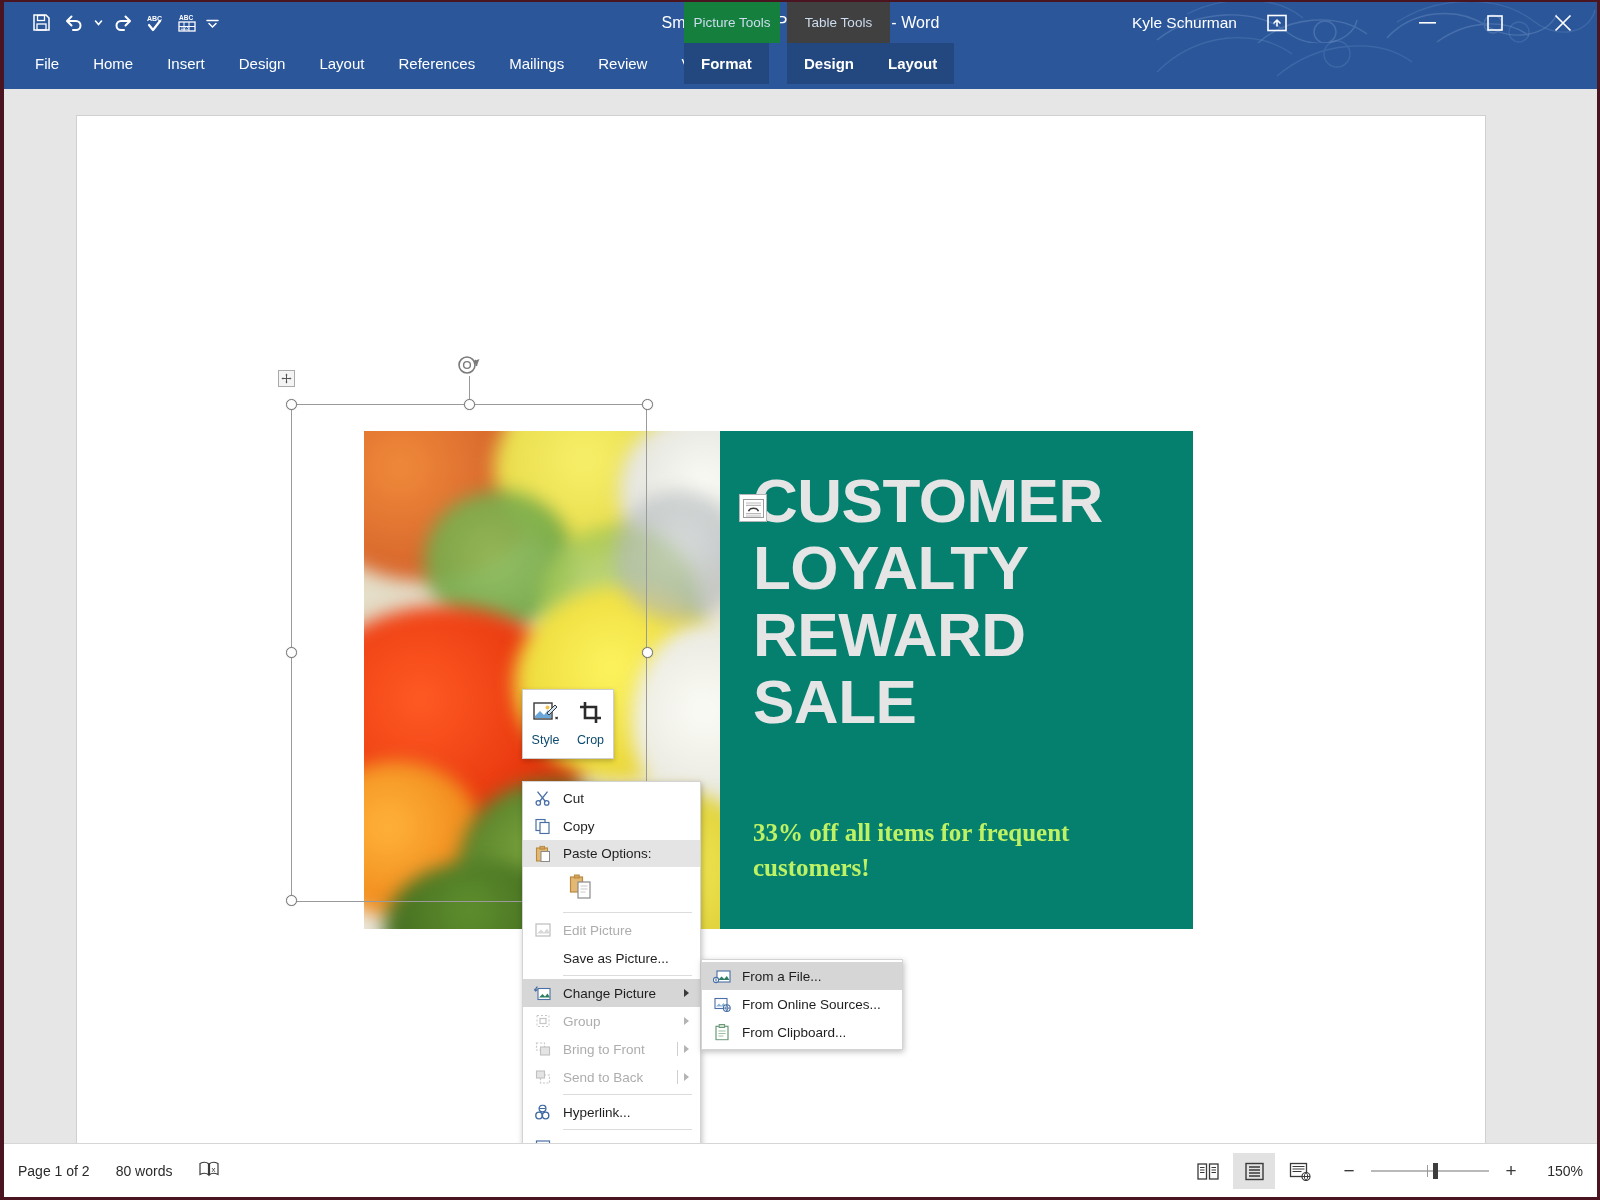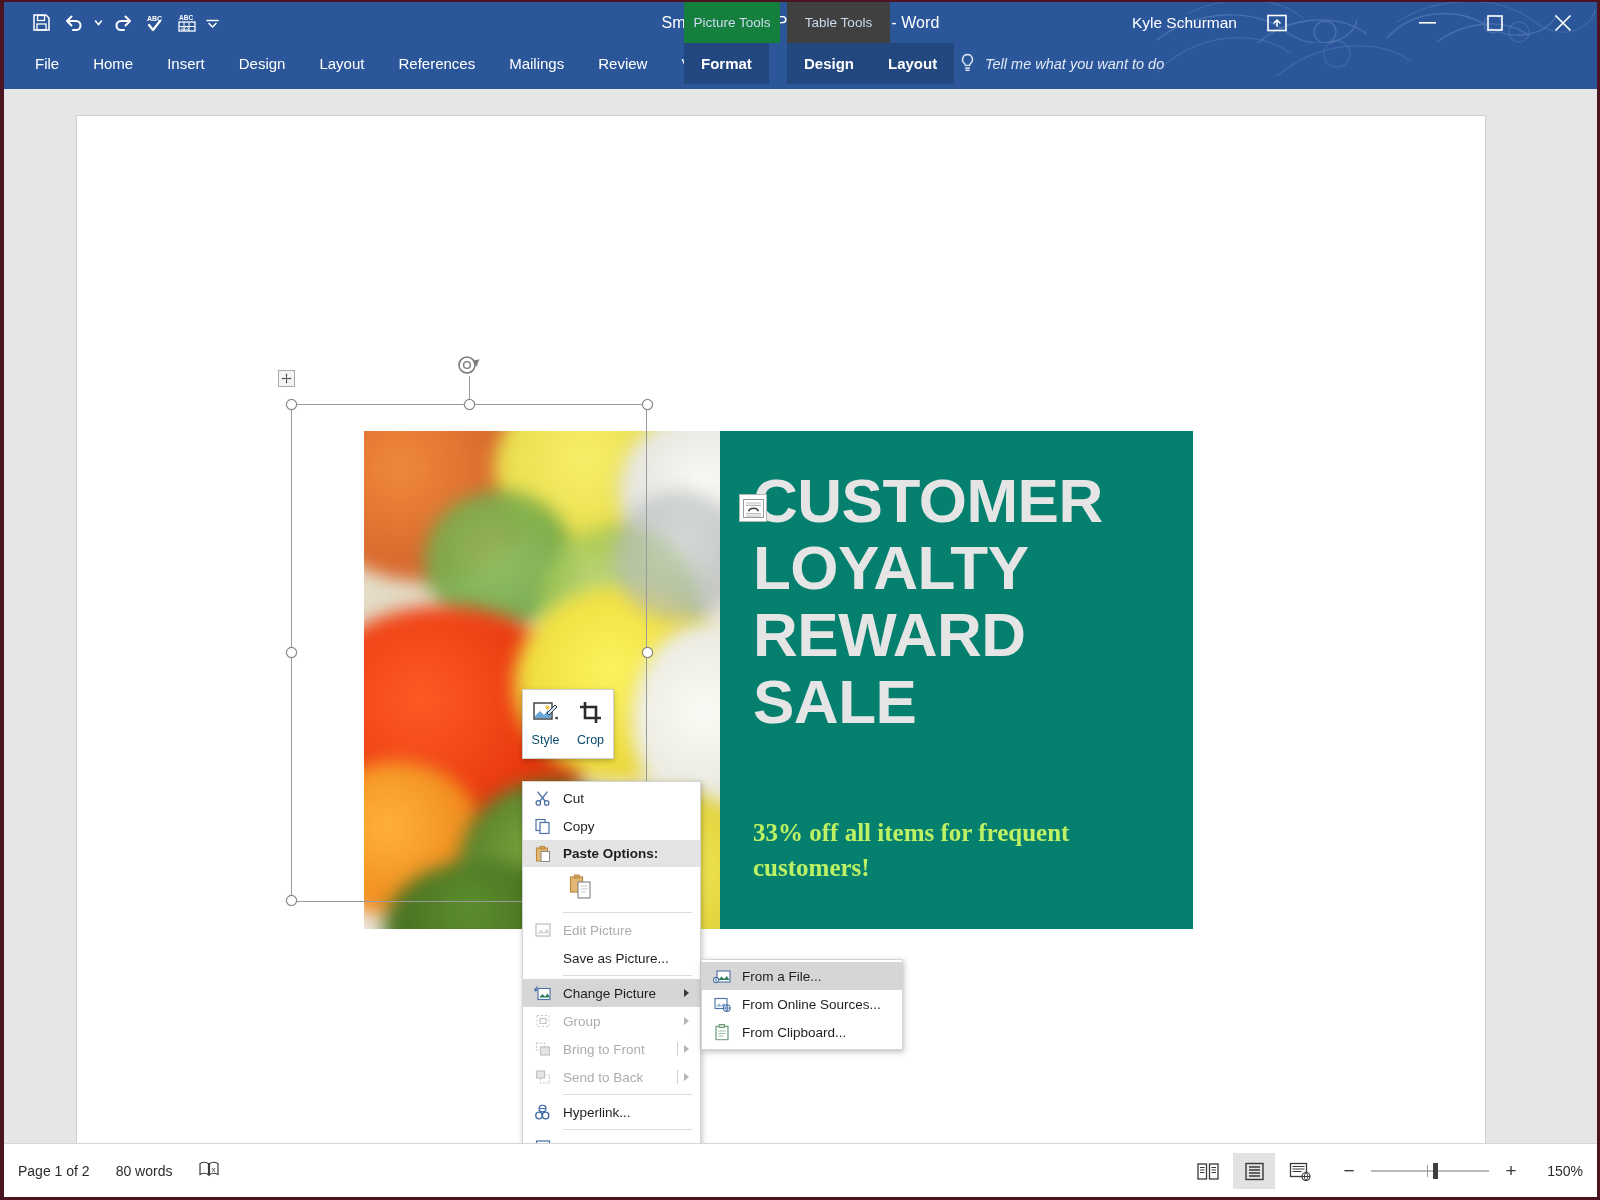--- a/index.html
+++ b/index.html
@@ -179,21 +179,21 @@
   }
   .mi {
     position: relative; height: 28px; display: flex; align-items: center;
     padding-left: 40px; padding-right: 18px; white-space: nowrap;
   }
   .mi .ico {
     position: absolute; left: 10px; top: 50%; transform: translateY(-50%);
     width: 19px; height: 19px; display: flex; align-items: center; justify-content: center;
   }
   .mi.disabled { color: #adadad; }
-  .mi.header { background: #e4e4e4; font-weight: 700; height: 27px; }
+  .mi.header { background: #e4e4e4; font-weight: 400; height: 27px; }
   .mi.hl { background: #d6d6d6; }
   .mi .arrow {
     position: absolute; right: 11px; top: 50%; transform: translateY(-50%);
     width: 0; height: 0; border-left: 5px solid #3a3a3a;
     border-top: 4px solid transparent; border-bottom: 4px solid transparent;
   }
   .mi.disabled .arrow { border-left-color: #b4b4b4; }
   .mi .arrowbar {
     position: absolute; right: 22px; top: 7px; width: 1px; height: 14px; background: #cfcfcf;
   }
@@ -358,29 +358,20 @@
     </div>
 
     <div class="ctxgroup ctx-picture">
       <div class="tab">Format</div>
     </div>
     <div class="ctxgroup ctx-table">
       <div class="tab">Design</div>
       <div class="tab">Layout</div>
     </div>
 
-    <div class="tellme">
-      <span>
-        <svg width="17" height="19" viewBox="0 0 17 19">
-            <path d="M8.5 1.5 a5 5 0 0 1 3.2 8.8 c-.7.6-1 1.3-1 2.1 h-4.4 c0-.8-.3-1.5-1-2.1 A5 5 0 0 1 8.5 1.5Z" fill="none" stroke="#dfe8f4" stroke-width="1.4"></path>
-            <path d="M6.6 15h3.8 M7 17.2h3" stroke="#dfe8f4" stroke-width="1.4" stroke-linecap="round"></path>
-          </svg>
-      </span>
-      <span>Tell me what you want to do</span>
-    </div>
 
     <div class="share">
       <span>
         <svg width="21" height="19" viewBox="0 0 21 19">
             <circle cx="7.5" cy="6" r="3.6" fill="none" stroke="#fff" stroke-width="1.5"></circle>
             <path d="M1.8 17 c0-3.4 2.6-5.6 5.7-5.6 c2 0 3.8 .9 4.8 2.4" fill="none" stroke="#fff" stroke-width="1.5" stroke-linecap="round"></path>
             <path d="M15.5 8.5 v6 M12.5 11.5 h6" stroke="#fff" stroke-width="1.6" stroke-linecap="round"></path>
           </svg>
       </span>
       <span>Share</span>

